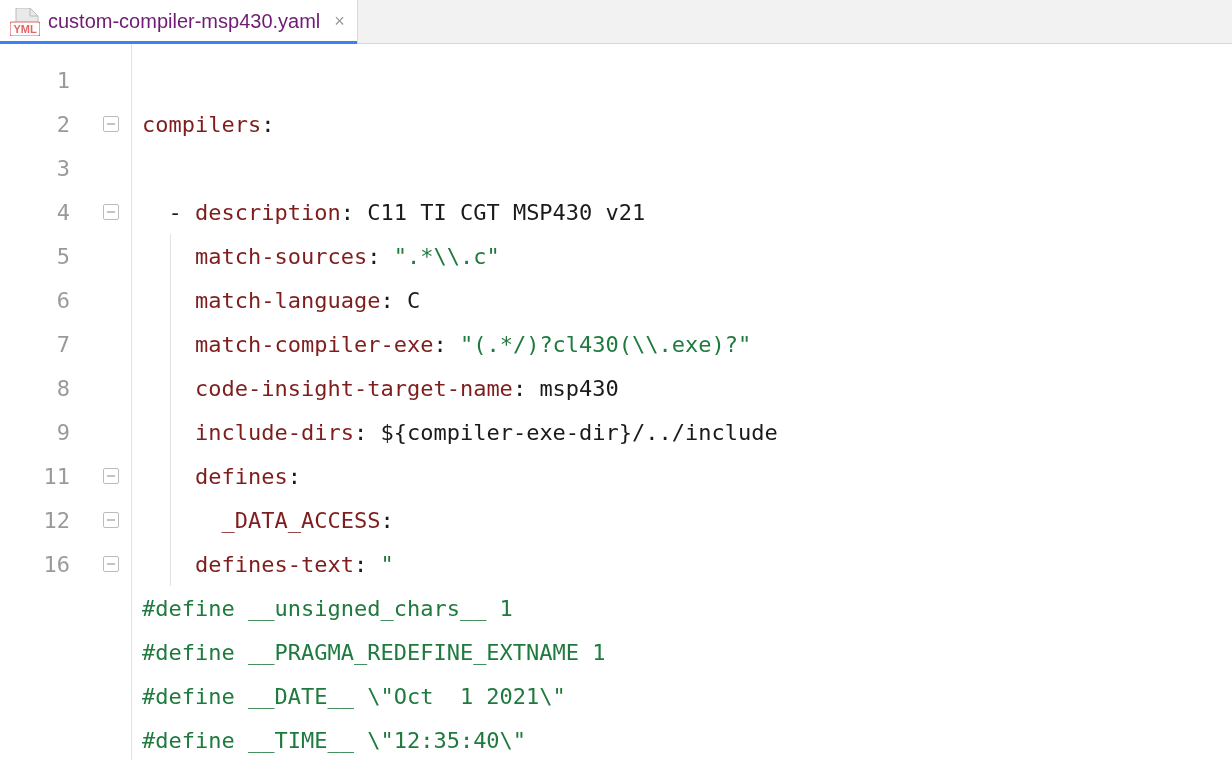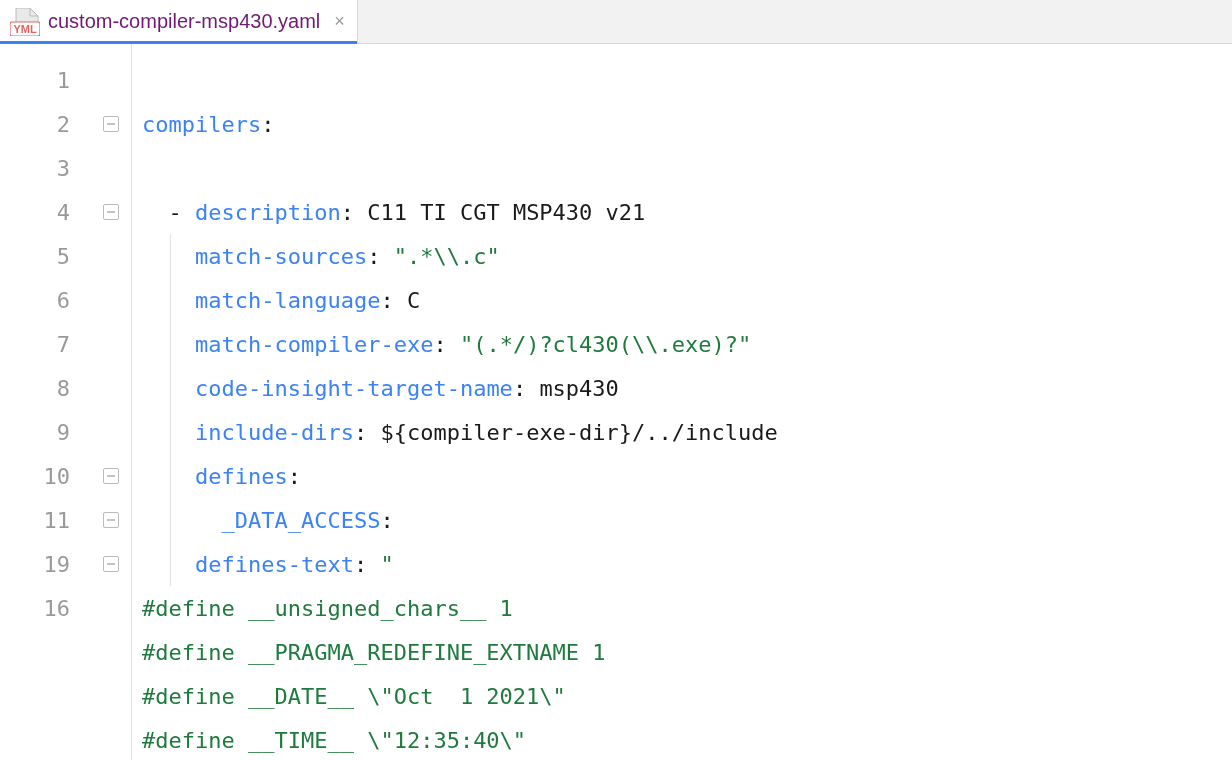--- a/index.html
+++ b/index.html
@@ -130,21 +130,21 @@
     position: relative;
   }
   .guide {
     position: absolute;
     left: 28px;
     top: 0;
     bottom: 0;
     width: 1px;
     background: #e2e2e2;
   }
-  .tok-key { color: #3b82f6; }
+  .tok-key { color: #7f1d1d; }
   .tok-plain { color: #1a1a1a; }
   .tok-str { color: #1f7a3e; }
   .tok-punct { color: #1a1a1a; }
 </style>
 </head>
 <body>
 
 <div class="tab-bar">
   <div class="tab active">
     <span class="yml-icon">
@@ -164,23 +164,22 @@
   <div class="gutter" id="gutter">
       <div class="line-number">1</div>
       <div class="line-number">2</div>
       <div class="line-number">3</div>
       <div class="line-number">4</div>
       <div class="line-number">5</div>
       <div class="line-number">6</div>
       <div class="line-number">7</div>
       <div class="line-number">8</div>
       <div class="line-number">9</div>
-      <div class="line-number">10</div>
       <div class="line-number">11</div>
-      <div class="line-number">19</div>
+      <div class="line-number">12</div>
       <div class="line-number">16</div>
     </div>
   <div class="fold-col" id="foldcol">
       <div class="fold-cell"></div>
       <div class="fold-cell">
         <div class="fold-handle"></div>
       </div>
       <div class="fold-cell"></div>
       <div class="fold-cell">
         <div class="fold-handle"></div>

